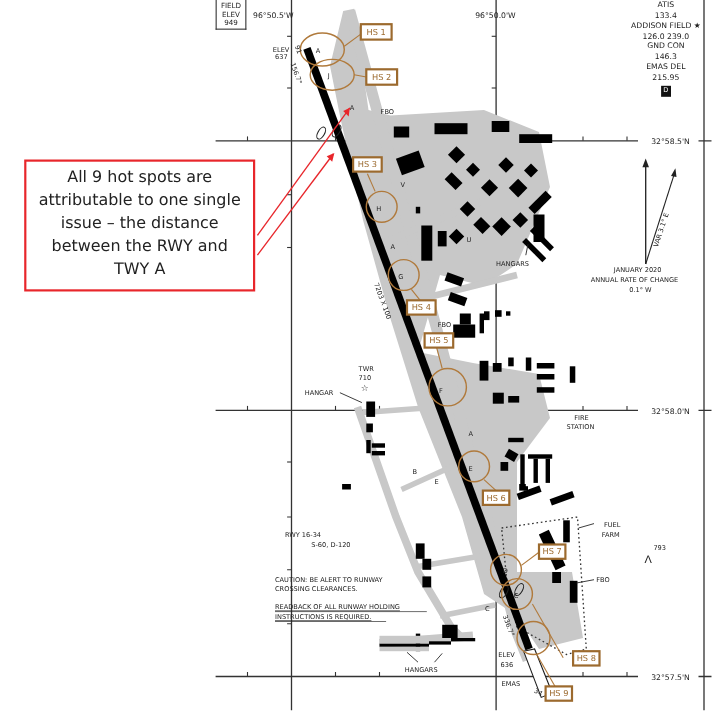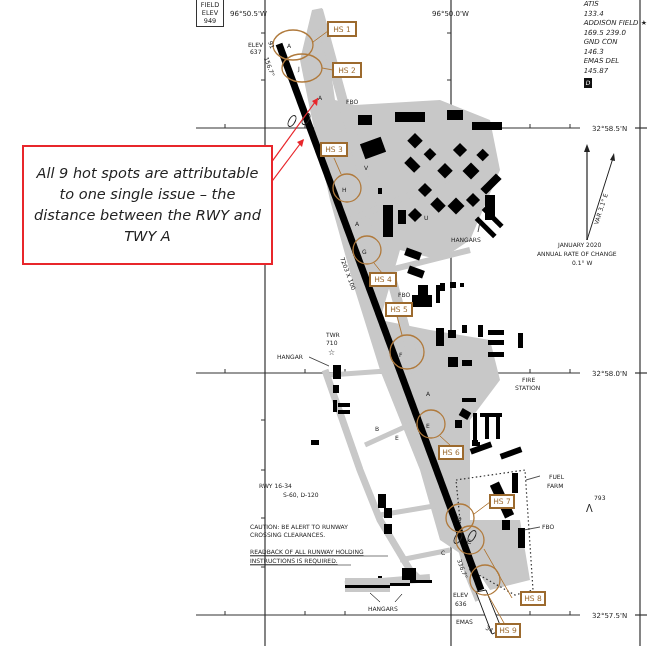--- a/index.html
+++ b/index.html
@@ -10,26 +10,26 @@
   .lbl-sm { font-family: "DejaVu Sans", sans-serif; font-size: 6px; fill: #222; }
   .hs-box { fill: #fff; stroke: #9c6a2e; stroke-width: 2; }
   .hs-text { font-family: "DejaVu Sans", sans-serif; font-size: 7.5px; fill: #9c6a2e; }
   .hs-ring { fill: none; stroke: #b07a3c; stroke-width: 1.3; }
   .leader { stroke: #b07a3c; stroke-width: 1; fill: none; }
   .grid { stroke: #333; stroke-width: 1.2; }
   .bldg { fill: #000; }
   .pave { fill: #c8c8c8; }
   .twy { stroke: #c8c8c8; fill: none; }
   .callout {
-    position: absolute; left: 22px; top: 145px; width: 251px; height: 120px;
+    position: absolute; left: 22px; top: 145px; width: 210px; height: 120px;
     border: 2px solid #e8262b; background: #fff; box-sizing: border-box;
-    display: flex; align-items: center; justify-content: center; text-align: center;
-    font-family: "DejaVu Sans", sans-serif; font-size: 14.5px; line-height: 21px; color: #222; padding: 4px 8px; font-style: italic;
+    display: flex; justify-content: center; text-align: center;
+    font-family: "DejaVu Sans", sans-serif; font-size: 14.5px; line-height: 21px; color: #222; padding: 4px 8px;
   }
-  .freq { position: absolute; right: 0; top: 0; text-align: left; font-family: "DejaVu Sans", sans-serif; font-size: 7px; line-height: 9.5px; color: #222; font-style: italic; }
+  .freq { position: absolute; right: 10px; top: 0; text-align: center; font-family: "DejaVu Sans", sans-serif; font-size: 7px; line-height: 9.5px; color: #222; }
   .freq .d-badge { display: inline-block; background: #111; color: #fff; font-size: 6px; padding: 0 2px; margin-top: 2px; }
   .field-elev { position: absolute; left: 196px; top: 0; width: 26px; border: 1px solid #333; border-top: none; font-family: "DejaVu Sans", sans-serif; font-size: 6.5px; line-height: 8px; text-align: center; color: #222; padding: 1px 0; }
 </style>
 </head>
 <body>
 
 <div class="chart-frame">
   <svg width="457" height="646" viewBox="190 0 457 646">
 
     <line class="grid" x1="265" y1="0" x2="265" y2="646"></line>
@@ -330,23 +330,23 @@
 <div class="field-elev">
   <div>FIELD</div>
   <div>ELEV</div>
   <div>949</div>
 </div>
 
 <div class="freq">
   <div>ATIS</div>
   <div>133.4</div>
   <div>ADDISON FIELD ★</div>
-  <div>169.5  239.0</div>
+  <div>126.0  239.0</div>
   <div>GND CON</div>
   <div>146.3</div>
   <div>EMAS DEL</div>
-  <div>145.87</div>
+  <div>215.95</div>
   <div><span class="d-badge">D</span></div>
 </div>
 
 <div class="callout">
   <span>All 9 hot spots are attributable to one single issue – the distance between the RWY and TWY A</span>
 </div>
 
 </body></html>

